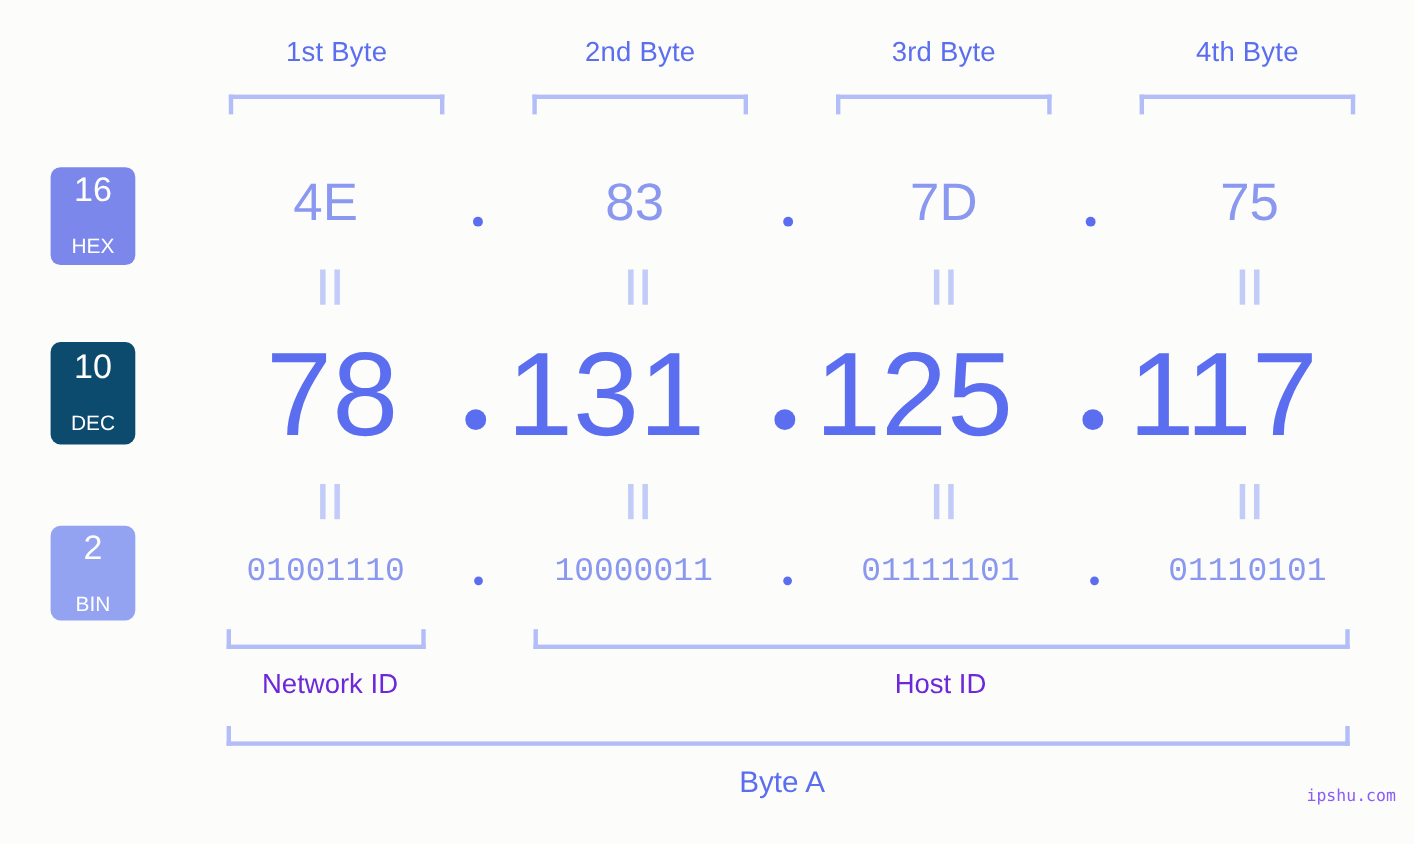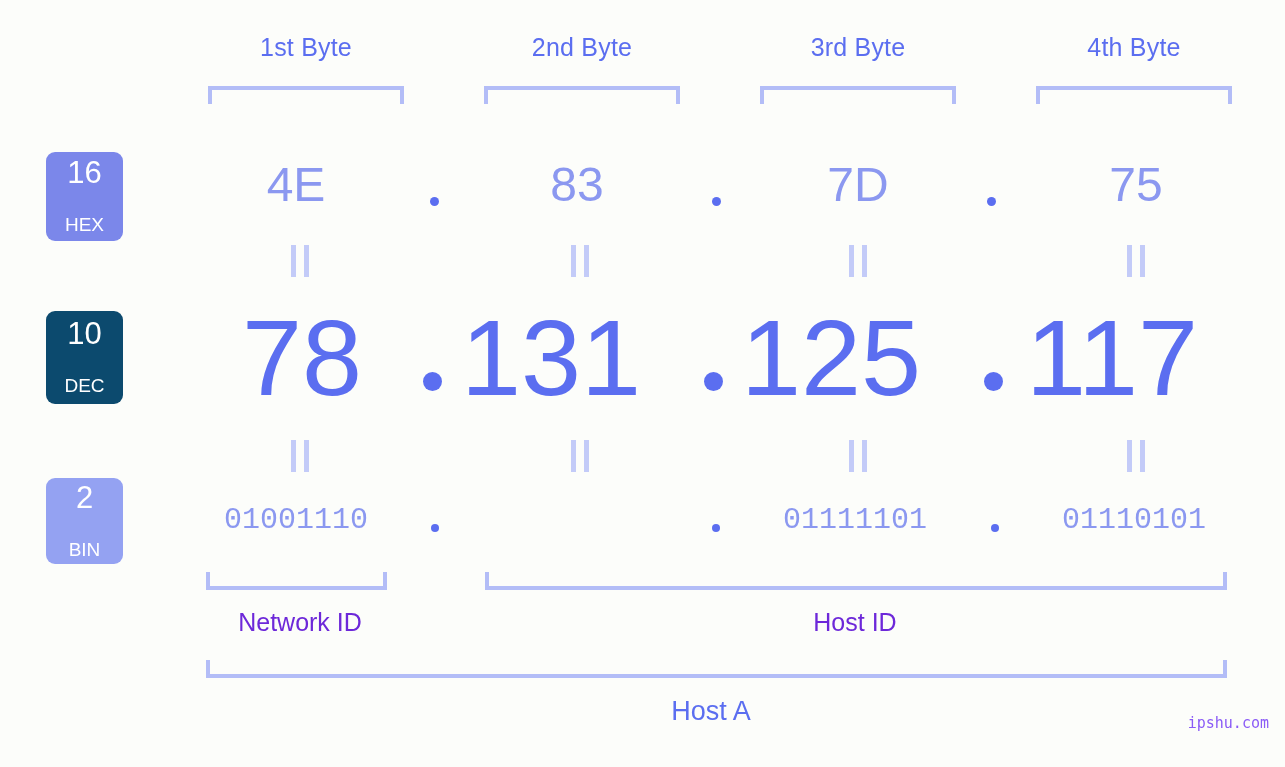--- a/index.html
+++ b/index.html
@@ -269,29 +269,30 @@
       <i></i>
       <i></i>
     </div>
   <div class="eqmark" style="left:1127px;top:440px;">
       <i></i>
       <i></i>
     </div>
 
   <div class="bin-val" style="left:200px;width:192px;">01001110</div>
   <div class="bin-dot" style="left:431px;"></div>
+  <div class="bin-val" style="left:480px;width:192px;">10000011</div>
   <div class="bin-dot" style="left:712px;"></div>
   <div class="bin-val" style="left:759px;width:192px;">01111101</div>
   <div class="bin-dot" style="left:991px;"></div>
   <div class="bin-val" style="left:1038px;width:192px;">01110101</div>
 
   <div class="bracket-up" style="left:206px;top:572px;width:181px;"></div>
   <div class="bracket-up" style="left:485px;top:572px;width:742px;"></div>
 
   <div class="id-label" style="left:206px;width:188px;">Network ID</div>
   <div class="id-label" style="left:761px;width:188px;">Host ID</div>
 
   <div class="bracket-up" style="left:206px;top:660px;width:1021px;"></div>
-  <div class="class-label" style="left:616px;width:190px;">Host A</div>
+  <div class="class-label" style="left:616px;width:190px;">Byte A</div>
 
   <div class="watermark">ipshu.com</div>
 
 </div>
 
 </body></html>

